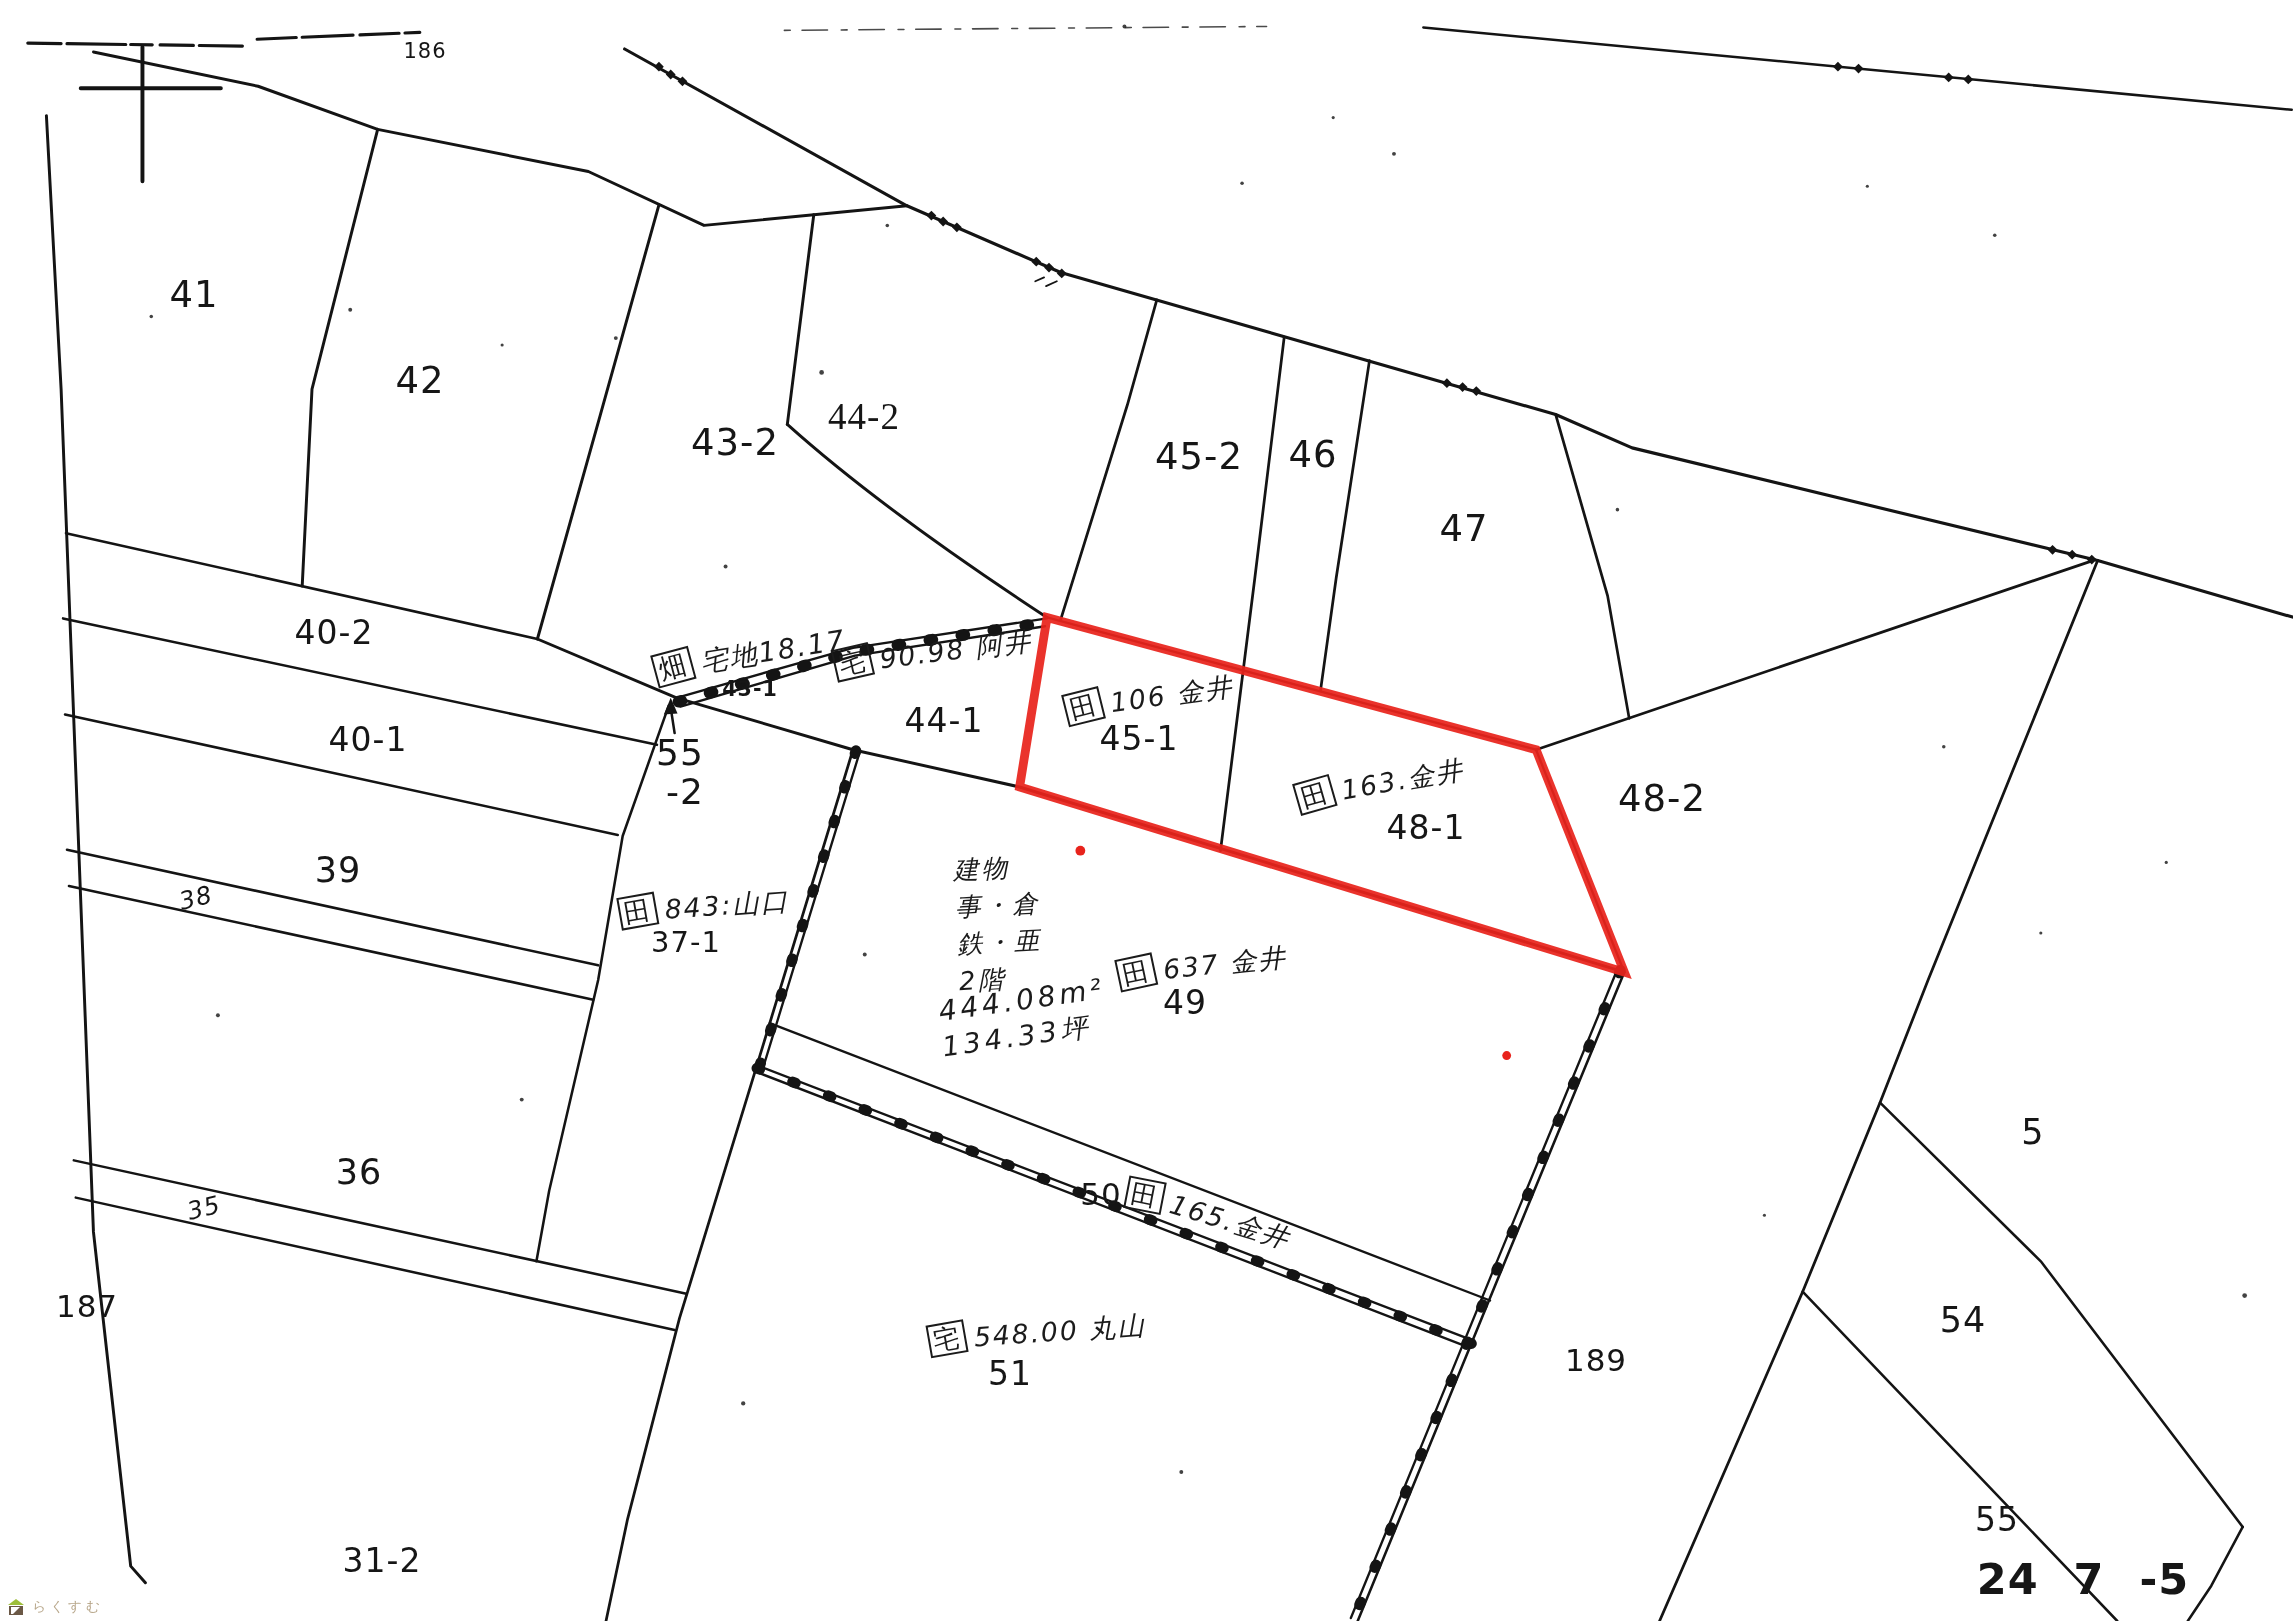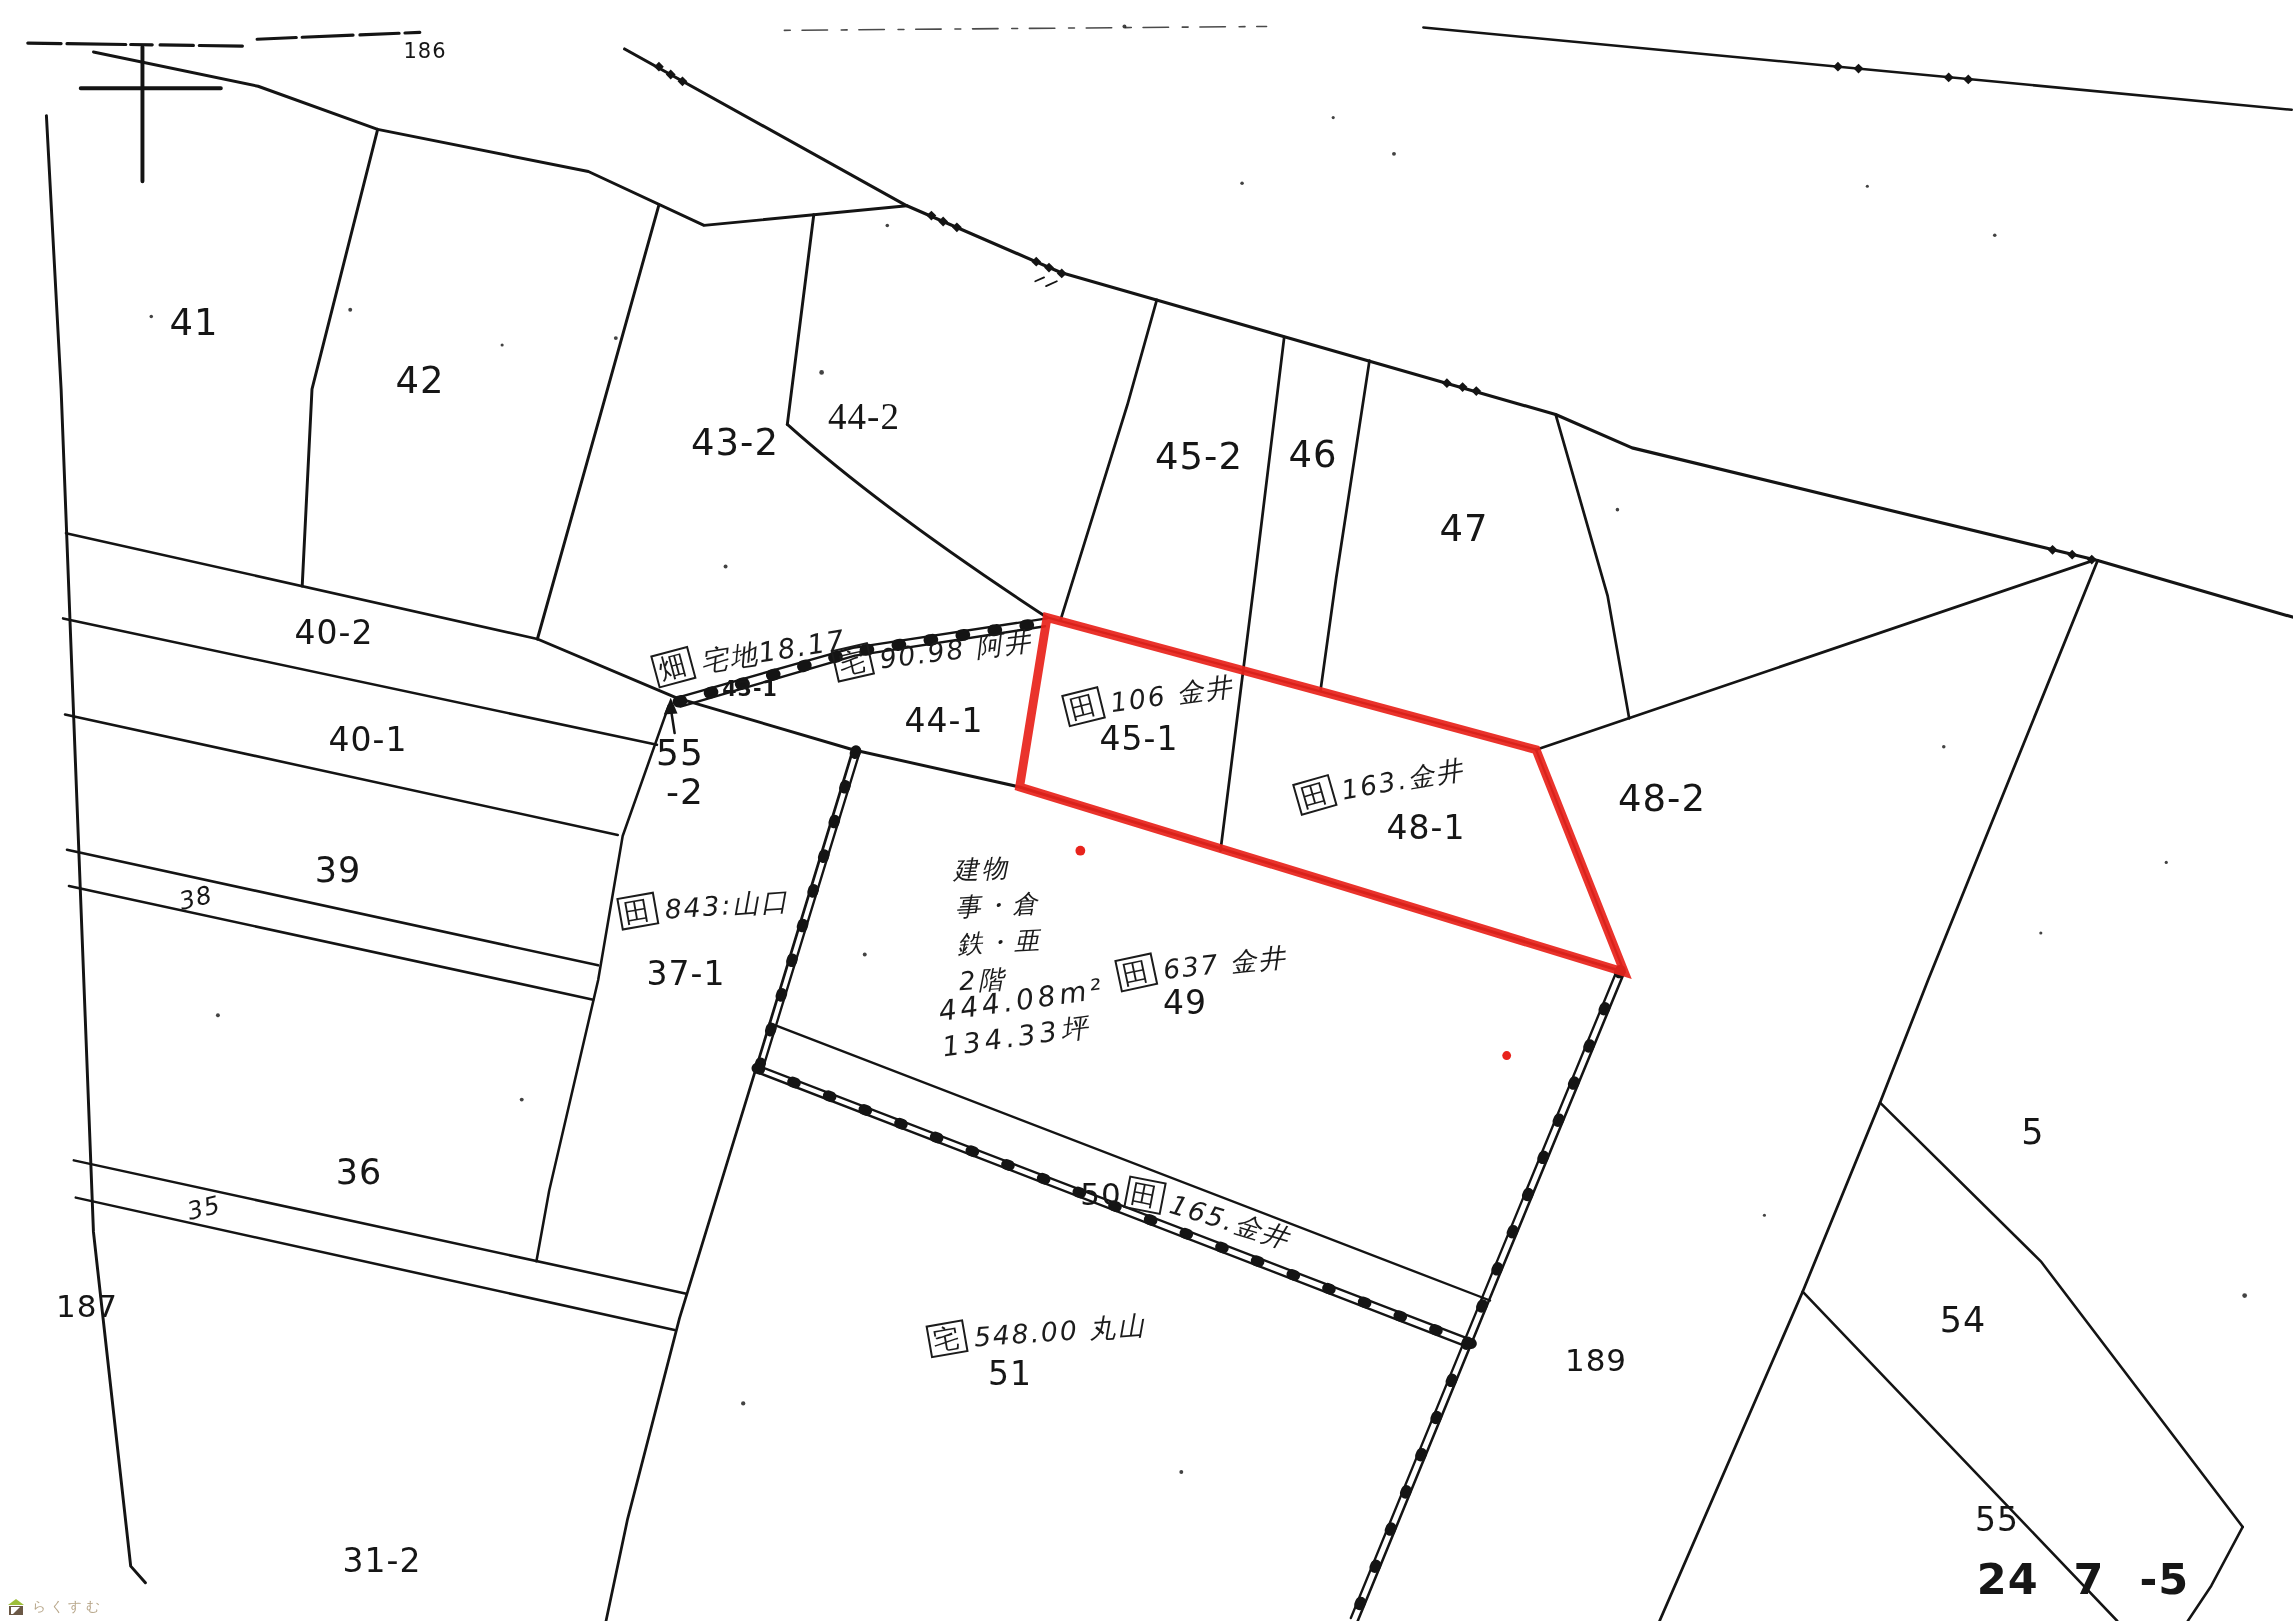--- a/index.html
+++ b/index.html
@@ -167,39 +167,39 @@
         <circle cx="512" cy="352" r="1.6"></circle>
         <circle cx="1905" cy="190" r="1.6"></circle>
     </g>
 
     <path d="M1068 630 L1567 765 L1657 992 L1040 803 Z" fill="none" stroke="#e8231c" stroke-width="9" stroke-linejoin="miter" opacity="0.93"></path>
     <circle cx="1102" cy="868" r="5" fill="#e8231c"></circle>
     <circle cx="1537" cy="1077" r="4.5" fill="#e8231c"></circle>
   </svg>
 
   <div class="lbl" style="left:425px;top:51px;font-size:21px;">186</div>
-  <div class="lbl" style="left:194px;top:295px;font-size:37px;margin-top:28px;">41</div>
+  <div class="lbl" style="left:194px;top:295px;font-size:37px;">41</div>
   <div class="lbl" style="left:420px;top:381px;font-size:37px;">42</div>
   <div class="lbl" style="left:735px;top:443px;font-size:37px;">43-2</div>
   <div class="lbl" style="left:864px;top:417px;font-size:37px;font-family:Liberation Serif, serif;">44-2</div>
   <div class="lbl" style="left:1199px;top:457px;font-size:37px;">45-2</div>
   <div class="lbl" style="left:1313px;top:455px;font-size:37px;">46</div>
   <div class="lbl" style="left:1464px;top:529px;font-size:37px;">47</div>
   <div class="lbl" style="left:1654px;top:799px;font-size:37px;margin-left:8px;">48-2</div>
   <div class="lbl" style="left:334px;top:633px;font-size:33px;">40-2</div>
   <div class="lbl" style="left:368px;top:740px;font-size:33px;">40-1</div>
   <div class="lbl" style="left:338px;top:870px;font-size:35px;text-align:right;">39</div>
   <div class="lbl rot-14" style="left:196px;top:898px;font-size:24.5px;font-style:italic;">38</div>
   <div class="lbl" style="left:680px;top:753px;font-size:36px;">55</div>
   <div class="lbl" style="left:685px;top:792px;font-size:36px;">-2</div>
   <div class="lbl" style="left:750px;top:690px;font-size:20.6px;font-weight:bold;">43-1</div>
   <div class="lbl" style="left:944px;top:691px;font-size:33px;margin-top:30px;">44-1</div>
   <div class="lbl" style="left:1139px;top:739px;font-size:33px;">45-1</div>
   <div class="lbl" style="left:1426px;top:828px;font-size:33px;">48-1</div>
-  <div class="lbl" style="left:686px;top:942px;font-size:33px;margin-top:32px;">37-1</div>
+  <div class="lbl" style="left:686px;top:942px;font-size:29px;">37-1</div>
   <div class="lbl" style="left:1185px;top:1003px;font-size:33px;">49</div>
   <div class="lbl" style="left:1101px;top:1194px;font-size:31px;">50</div>
   <div class="lbl" style="left:1010px;top:1374px;font-size:33px;">51</div>
   <div class="lbl" style="left:359px;top:1172px;font-size:35px;">36</div>
   <div class="lbl rot-14" style="left:204px;top:1208px;font-size:24.5px;font-style:italic;">35</div>
   <div class="lbl" style="left:87px;top:1306px;font-size:31px;">187</div>
   <div class="lbl" style="left:382px;top:1526px;font-size:33px;margin-top:35px;">31-2</div>
   <div class="lbl" style="left:1596px;top:1360px;font-size:31px;">189</div>
   <div class="lbl" style="left:2033px;top:1132px;font-size:35px;">5</div>
   <div class="lbl" style="left:1963px;top:1320px;font-size:35px;">54</div>

